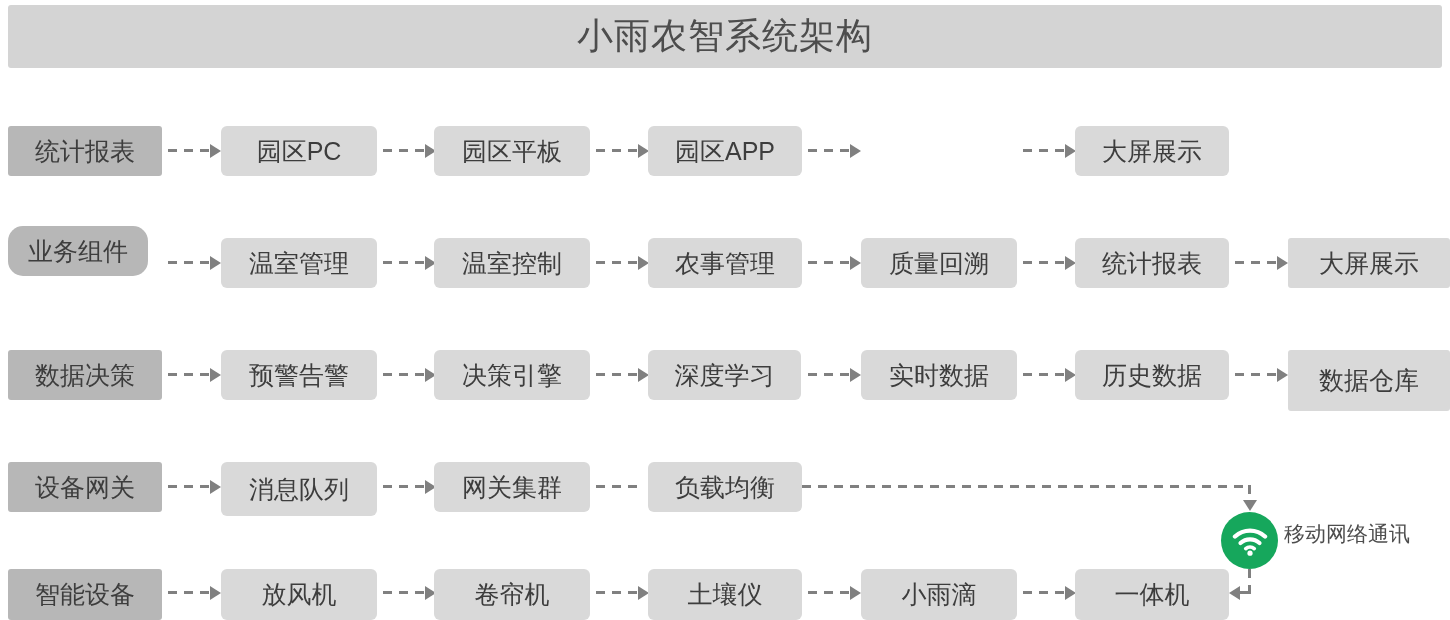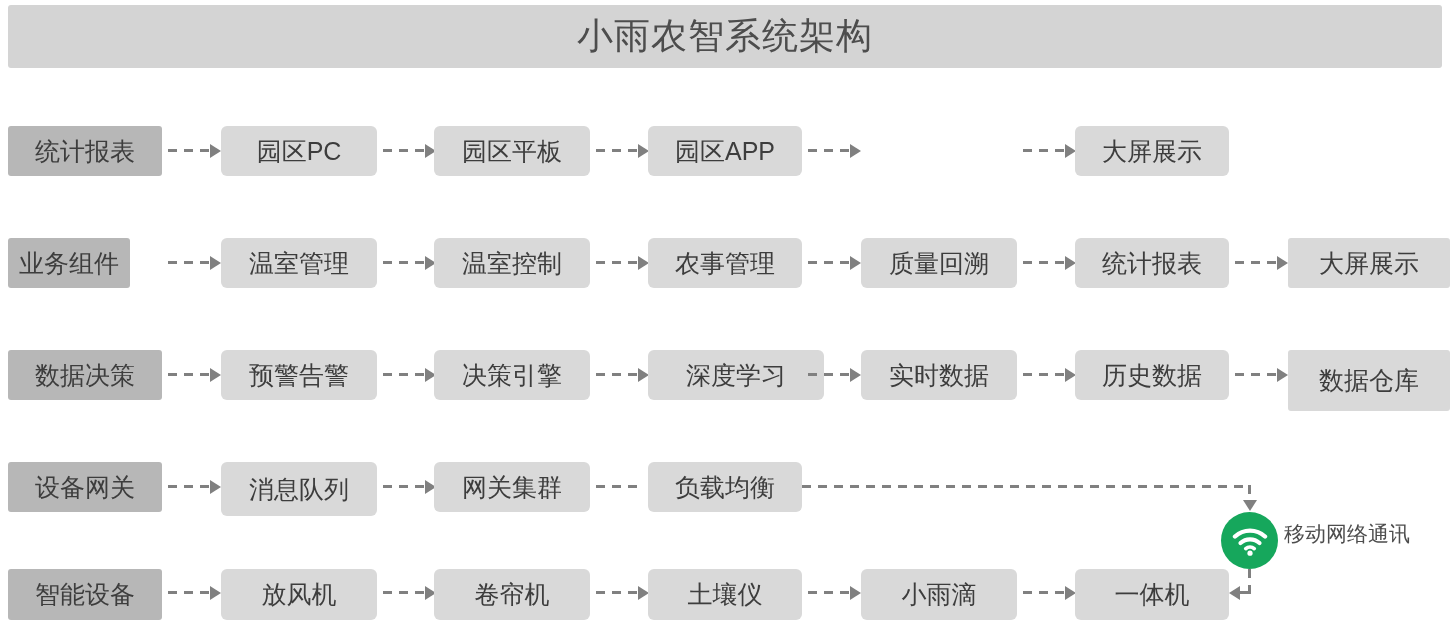--- a/index.html
+++ b/index.html
@@ -148,21 +148,21 @@
 
   <div class="node" style="left:648px; top:126px; width:154px; height:50px;">园区APP</div>
   <div class="conn" style="left:808px; top:149px; width:42px;"></div>
   <div class="arrow-r" style="left:850px; top:144px;"></div>
 
   <div class="conn" style="left:1023px; top:149px; width:42px;"></div>
   <div class="arrow-r" style="left:1065px; top:144px;"></div>
 
   <div class="node" style="left:1075px; top:126px; width:154px; height:50px;">大屏展示</div>
 
-  <div class="node label" style="left:8px;  top:238px; width:122px; height:50px;">业务组件</div>
+  <div class="node label" style="left:8px;  top:226px; width:140px; height:50px;border-radius:15px;">业务组件</div>
   <div class="conn" style="left:168px; top:261px; width:42px;"></div>
   <div class="arrow-r" style="left:210px; top:256px;"></div>
 
   <div class="node" style="left:221px; top:238px; width:156px; height:50px;">温室管理</div>
   <div class="conn" style="left:383px; top:261px; width:42px;"></div>
   <div class="arrow-r" style="left:425px; top:256px;"></div>
 
   <div class="node" style="left:434px; top:238px; width:156px; height:50px;">温室控制</div>
   <div class="conn" style="left:596px; top:261px; width:42px;"></div>
   <div class="arrow-r" style="left:638px; top:256px;"></div>
@@ -186,21 +186,21 @@
   <div class="arrow-r" style="left:210px; top:368px;"></div>
 
   <div class="node" style="left:221px; top:350px; width:156px; height:50px;">预警告警</div>
   <div class="conn" style="left:383px; top:373px; width:42px;"></div>
   <div class="arrow-r" style="left:425px; top:368px;"></div>
 
   <div class="node" style="left:434px; top:350px; width:156px; height:50px;">决策引擎</div>
   <div class="conn" style="left:596px; top:373px; width:42px;"></div>
   <div class="arrow-r" style="left:638px; top:368px;"></div>
 
-  <div class="node" style="left:648px; top:350px; width:176px; height:50px;text-align:right;">深度学习</div>
+  <div class="node" style="left:648px; top:350px; width:153px; height:50px;text-align:right;">深度学习</div>
   <div class="conn" style="left:808px; top:373px; width:42px;"></div>
   <div class="arrow-r" style="left:850px; top:368px;"></div>
 
   <div class="node" style="left:861px; top:350px; width:156px; height:50px;">实时数据</div>
   <div class="conn" style="left:1023px; top:373px; width:42px;"></div>
   <div class="arrow-r" style="left:1065px; top:368px;"></div>
 
   <div class="node" style="left:1075px; top:350px; width:154px; height:50px;">历史数据</div>
   <div class="conn" style="left:1235px; top:373px; width:42px;"></div>
   <div class="arrow-r" style="left:1277px; top:368px;"></div>

